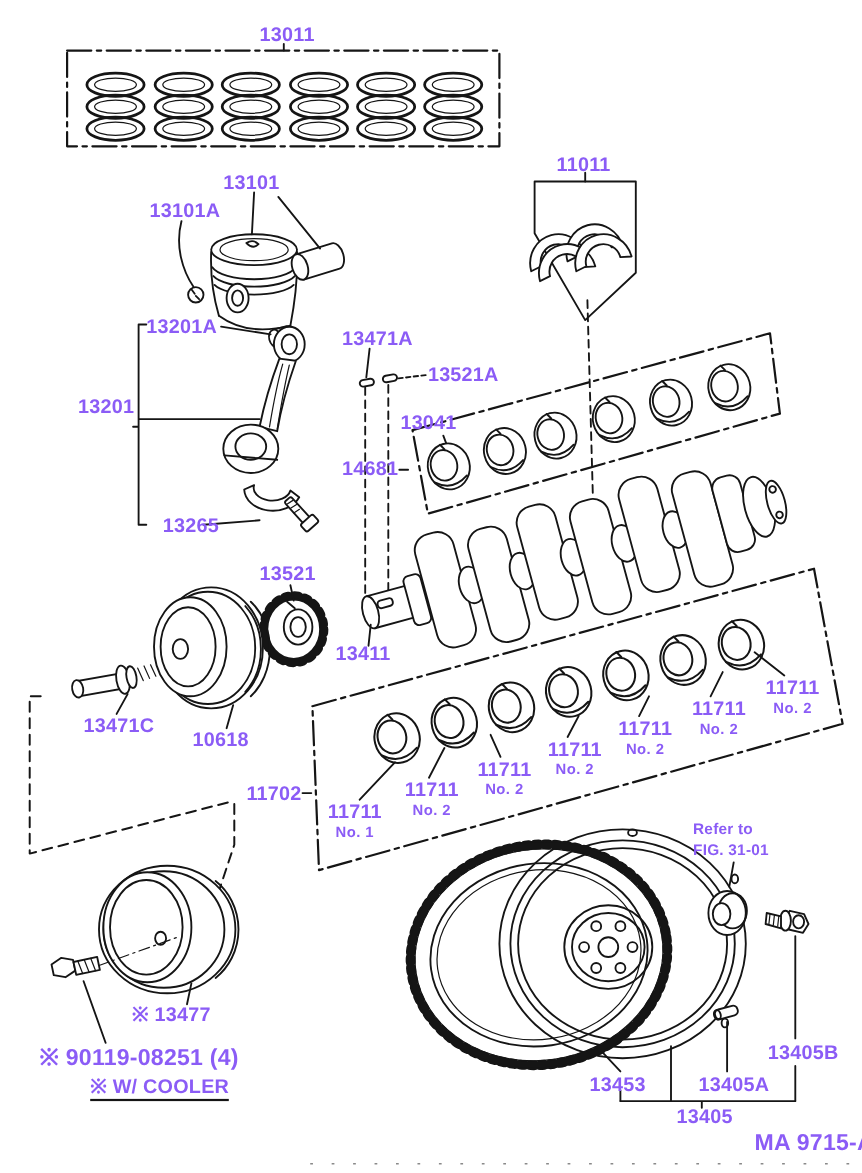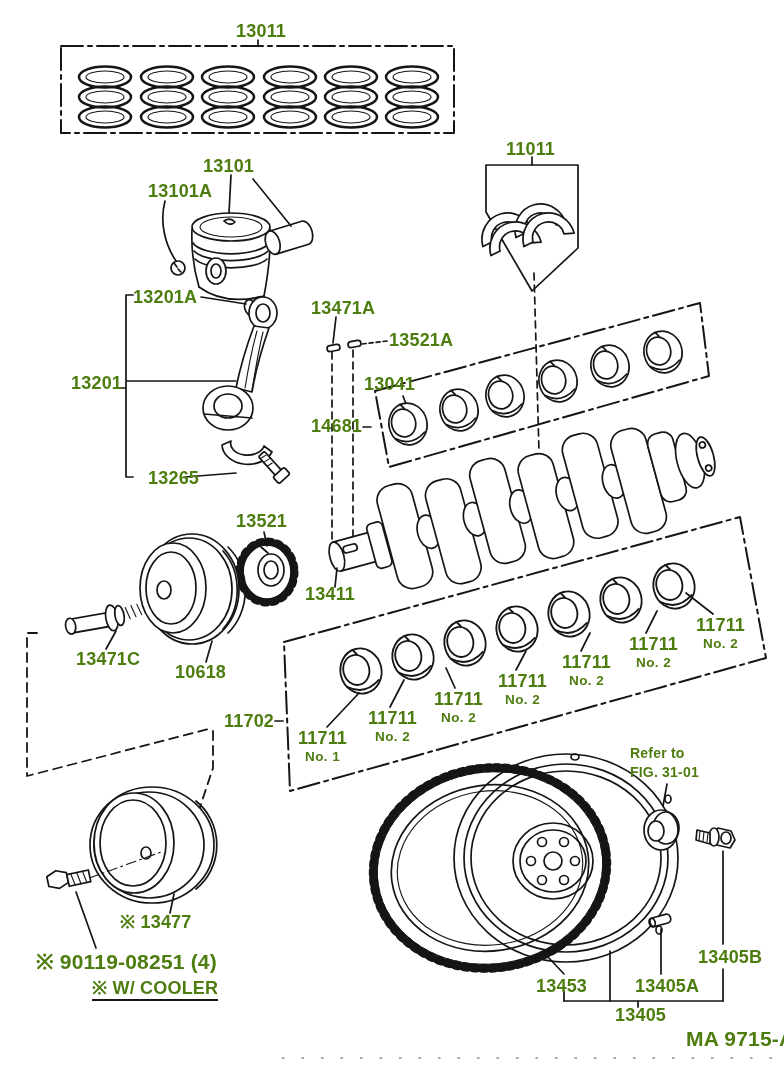--- a/index.html
+++ b/index.html
@@ -1,19 +1,19 @@
 <!DOCTYPE html>
 <html><head>
 <meta charset="utf-8">
 <style>
   html,body{margin:0;padding:0;background:#fff;}
   #stage{position:relative;width:784px;height:1066px;background:#fff;overflow:hidden;
          font-family:"Liberation Sans",sans-serif;}
   #art{position:absolute;left:0;top:0;}
-  .lbl{position:absolute;font-weight:700;font-size:18px;color:#4d7c0f;
+  .lbl{position:absolute;font-weight:700;font-size:18px;color:#8b5cf6;
        white-space:nowrap;line-height:1;letter-spacing:.2px;}
   .md{font-size:21px;}
   .sub{display:block;font-size:13.5px;margin-top:3px;letter-spacing:.4px;text-align:center;}
   .refer{font-size:14px;line-height:19px;}
   .underline{border-bottom:2.5px solid #151515;padding-bottom:2px;}
   
   .s{fill:none;stroke:#151515;stroke-width:1.7;stroke-linecap:round;stroke-linejoin:round;}
   .w{fill:#fff;}
   .t{stroke-width:2.5;}
   .thin{stroke-width:1.1;}
@@ -293,27 +293,27 @@
     <path class="s" d="M610,951 V1001"></path>
     <path class="s" d="M548,957 L564,974 M564,991 V1001"></path>
     <path class="s" d="M564,1001 H723 M638,1001 V1007"></path>
   </g>
 
   <line class="art" x1="282" y1="1058" x2="780" y2="1058"></line>
 </svg>
 
 <div class="lbl" style="left:236px;top:22px">13011</div>
 <div class="lbl" style="left:203px;top:157px">13101</div>
-<div class="lbl" style="left:148px;top:182px">13101A</div>
+<div class="lbl" style="left:136px;top:182px">13101A</div>
 <div class="lbl" style="left:506px;top:140px">11011</div>
 <div class="lbl" style="left:133px;top:288px">13201A</div>
 <div class="lbl" style="left:311px;top:299px">13471A</div>
 <div class="lbl" style="left:389px;top:331px">13521A</div>
 <div class="lbl" style="left:364px;top:375px">13041</div>
-<div class="lbl" style="left:71px;top:374px">13201</div>
+<div class="lbl" style="left:71px;top:360px">13201</div>
 <div class="lbl" style="left:311px;top:417px">14681</div>
 <div class="lbl" style="left:148px;top:469px">13265</div>
 <div class="lbl" style="left:236px;top:512px">13521</div>
 <div class="lbl" style="left:305px;top:585px">13411</div>
 <div class="lbl" style="left:76px;top:650px">13471C</div>
 <div class="lbl" style="left:175px;top:663px">10618</div>
 <div class="lbl" style="left:224px;top:712px">11702</div>
 
 <div class="lbl" style="left:298px;top:729px">
   <span>11711</span>
@@ -344,21 +344,21 @@
   <span class="sub">No. 2</span>
 </div>
 
 <div class="lbl refer" style="left:630px;top:744px">
   <span style="display:block">Refer to</span>
   <span style="display:block">FIG. 31-01</span>
 </div>
 
 <div class="lbl" style="left:120px;top:913px">※ 13477</div>
 <div class="lbl md" style="left:36px;top:951px">※ 90119-08251 (4)</div>
-<div class="lbl underline" style="left:92px;top:979px">※ W/ COOLER</div>
+<div class="lbl underline" style="left:82px;top:979px">※ W/ COOLER</div>
 
 <div class="lbl" style="left:536px;top:977px">13453</div>
 <div class="lbl" style="left:635px;top:977px">13405A</div>
 <div class="lbl" style="left:698px;top:948px">13405B</div>
 <div class="lbl" style="left:615px;top:1006px">13405</div>
 <div class="lbl md" style="left:686px;top:1028px">MA  9715-A</div>
 
 </div>
 
 </body></html>

